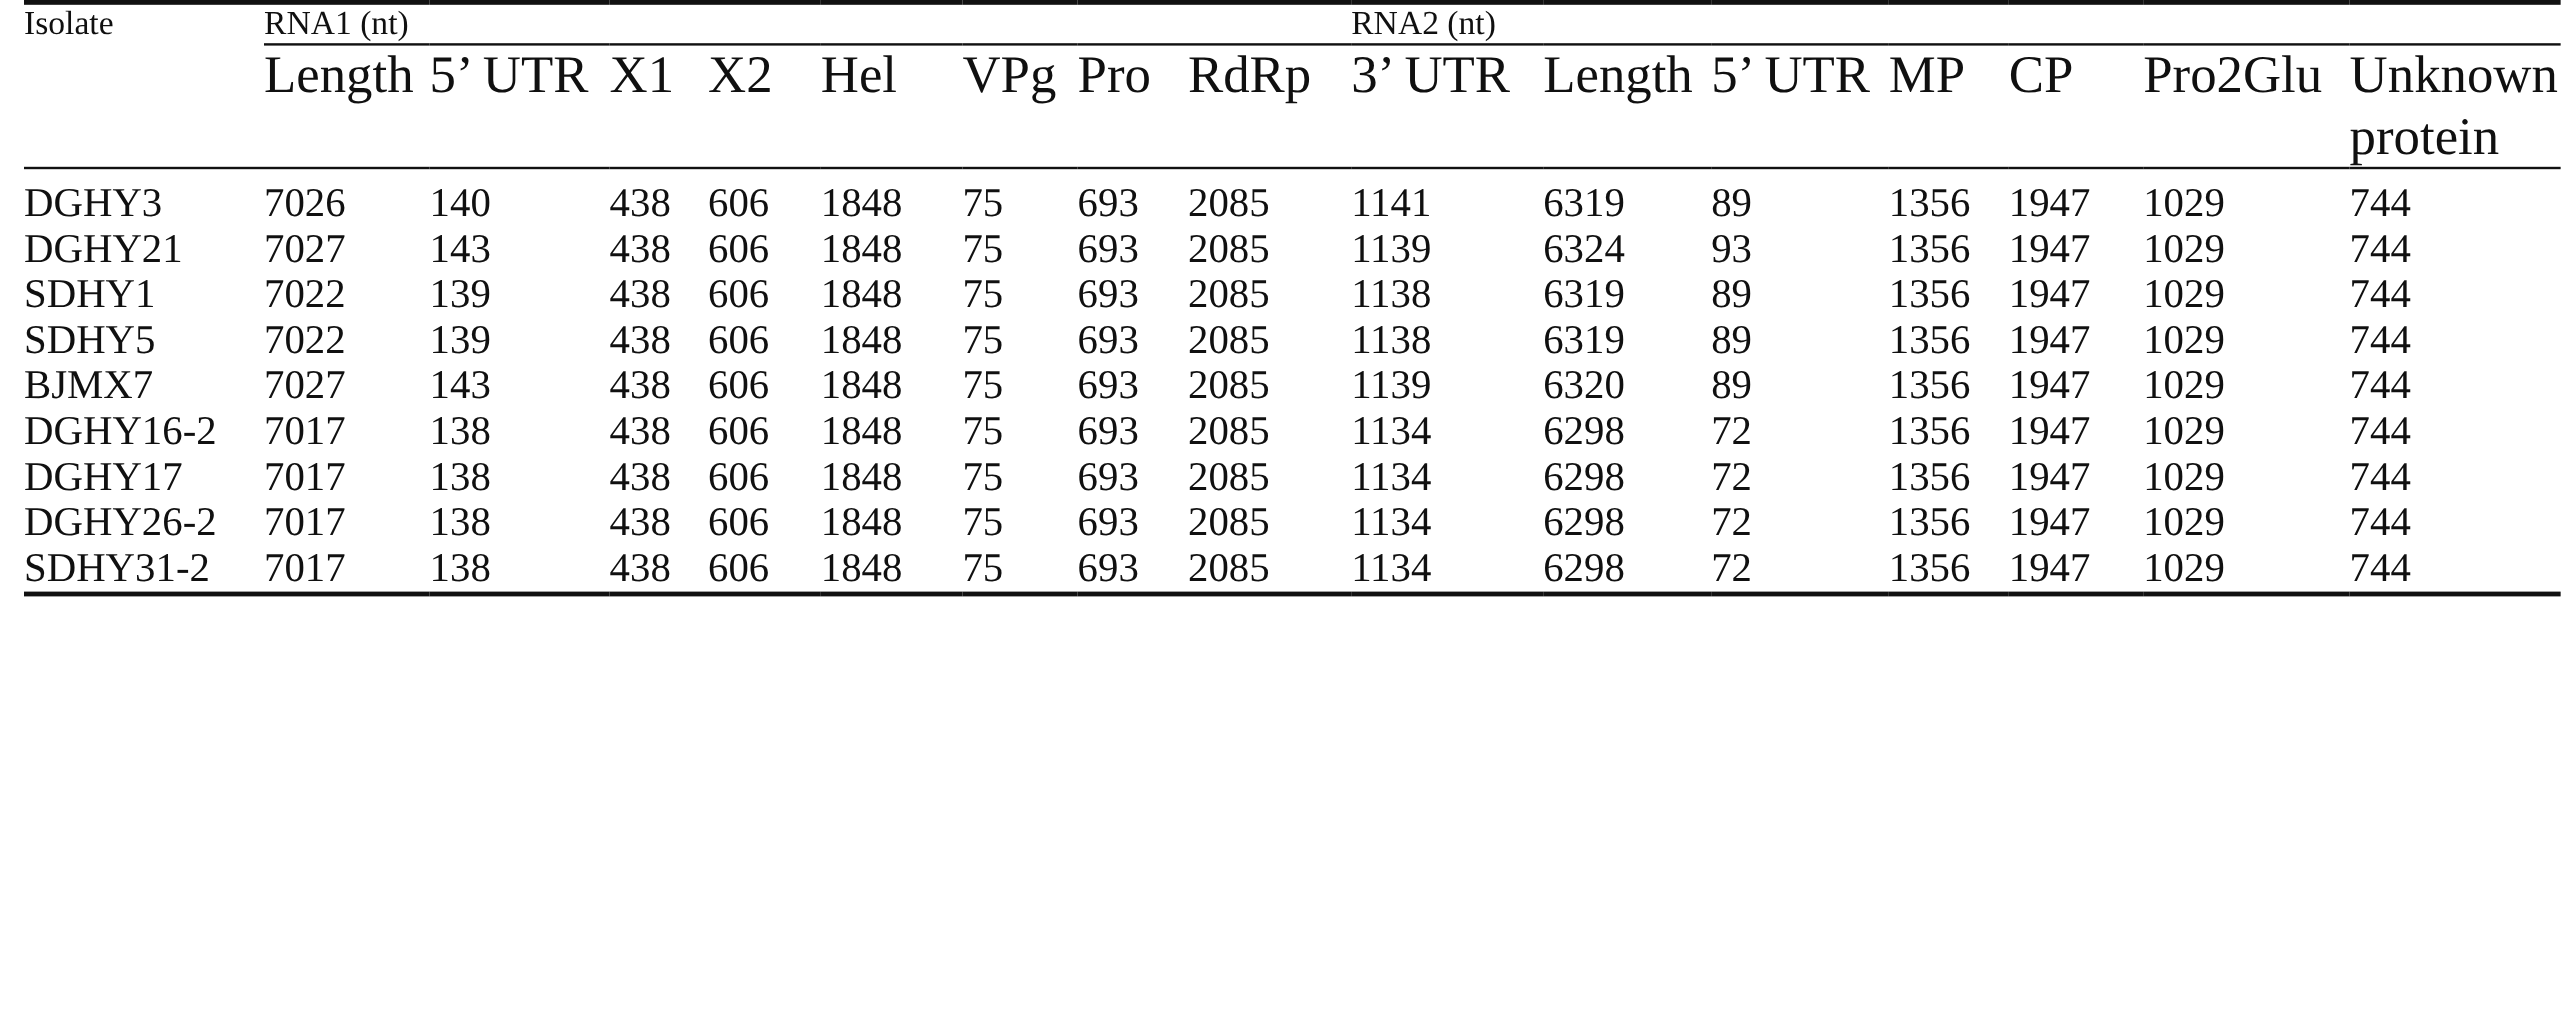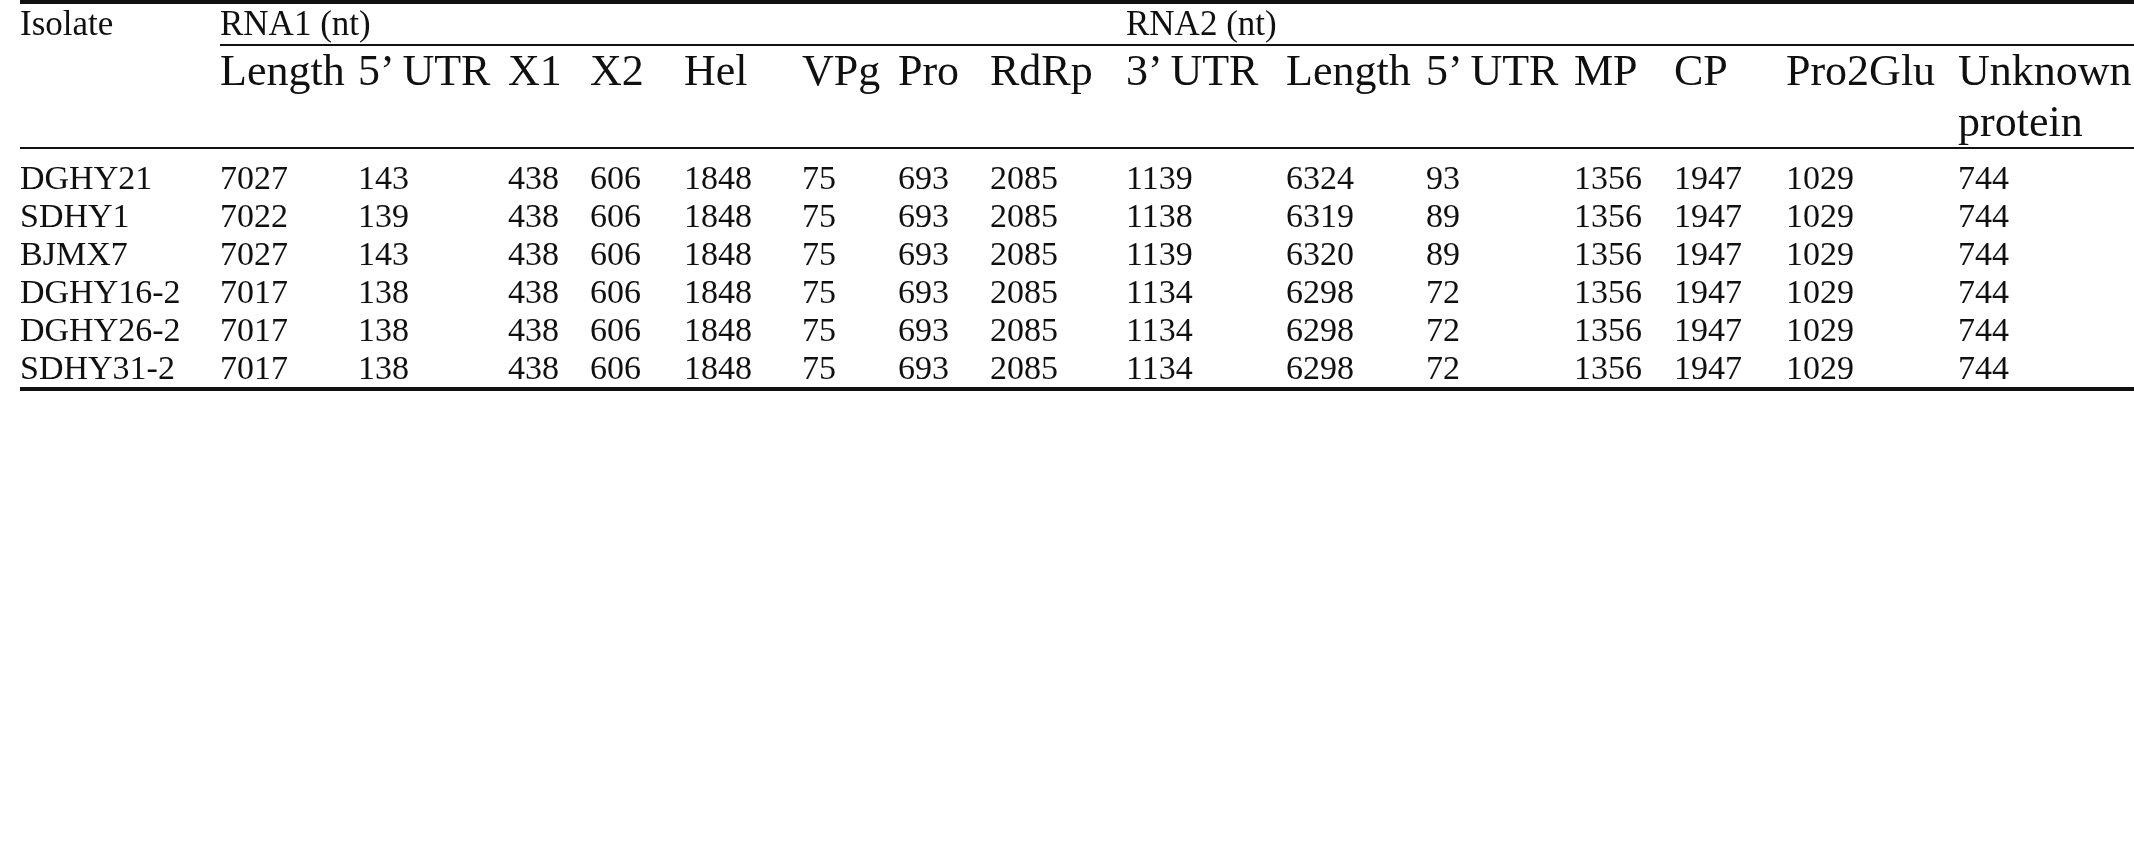--- a/index.html
+++ b/index.html
@@ -48,21 +48,21 @@
   }
   .rule-bottom td {
     border-top: 4px solid #111;
     height: 0;
     font-size: 0;
     line-height: 0;
   }
   
   .group-row td {
     font-weight: bold;
-    font-size: 35px;
+    font-size: 28px;
     padding-top: 10px;
     padding-bottom: 8px;
   }
   .group-label {
     text-align: center;
   }
   .grouprule-row td {
     height: 0;
     font-size: 0;
     line-height: 0;
@@ -159,20 +159,38 @@
     <tr class="rule-mid">
       <td colspan="17"></td>
     </tr>
 
     </tbody>
       <tbody id="body-rows">
         <tr class="spacer-row">
           <td colspan="17"></td>
         </tr>
         <tr class="data-row">
+          <td class="isolate-cell">DGHY3</td>
+          <td>7026</td>
+          <td>140</td>
+          <td>438</td>
+          <td>606</td>
+          <td>1848</td>
+          <td>75</td>
+          <td>693</td>
+          <td>2085</td>
+          <td>1141</td>
+          <td>6319</td>
+          <td>89</td>
+          <td>1356</td>
+          <td>1947</td>
+          <td>1029</td>
+          <td>744</td>
+        </tr>
+        <tr class="data-row">
           <td class="isolate-cell">DGHY21</td>
           <td>7027</td>
           <td>143</td>
           <td>438</td>
           <td>606</td>
           <td>1848</td>
           <td>75</td>
           <td>693</td>
           <td>2085</td>
           <td>1139</td>
@@ -195,20 +213,38 @@
           <td>2085</td>
           <td>1138</td>
           <td>6319</td>
           <td>89</td>
           <td>1356</td>
           <td>1947</td>
           <td>1029</td>
           <td>744</td>
         </tr>
         <tr class="data-row">
+          <td class="isolate-cell">SDHY5</td>
+          <td>7022</td>
+          <td>139</td>
+          <td>438</td>
+          <td>606</td>
+          <td>1848</td>
+          <td>75</td>
+          <td>693</td>
+          <td>2085</td>
+          <td>1138</td>
+          <td>6319</td>
+          <td>89</td>
+          <td>1356</td>
+          <td>1947</td>
+          <td>1029</td>
+          <td>744</td>
+        </tr>
+        <tr class="data-row">
           <td class="isolate-cell">BJMX7</td>
           <td>7027</td>
           <td>143</td>
           <td>438</td>
           <td>606</td>
           <td>1848</td>
           <td>75</td>
           <td>693</td>
           <td>2085</td>
           <td>1139</td>
@@ -231,20 +267,38 @@
           <td>2085</td>
           <td>1134</td>
           <td>6298</td>
           <td>72</td>
           <td>1356</td>
           <td>1947</td>
           <td>1029</td>
           <td>744</td>
         </tr>
         <tr class="data-row">
+          <td class="isolate-cell">DGHY17</td>
+          <td>7017</td>
+          <td>138</td>
+          <td>438</td>
+          <td>606</td>
+          <td>1848</td>
+          <td>75</td>
+          <td>693</td>
+          <td>2085</td>
+          <td>1134</td>
+          <td>6298</td>
+          <td>72</td>
+          <td>1356</td>
+          <td>1947</td>
+          <td>1029</td>
+          <td>744</td>
+        </tr>
+        <tr class="data-row">
           <td class="isolate-cell">DGHY26-2</td>
           <td>7017</td>
           <td>138</td>
           <td>438</td>
           <td>606</td>
           <td>1848</td>
           <td>75</td>
           <td>693</td>
           <td>2085</td>
           <td>1134</td>

